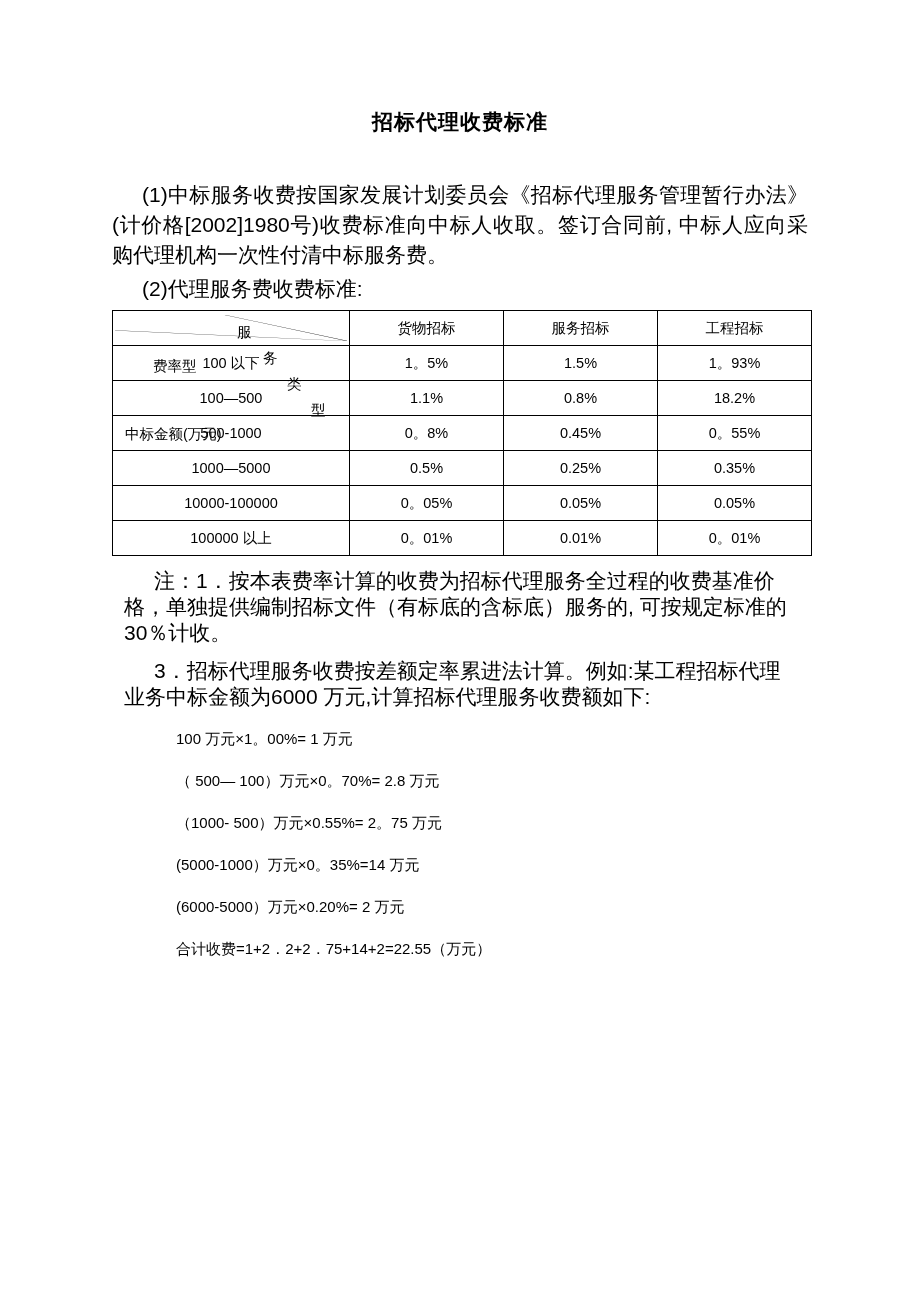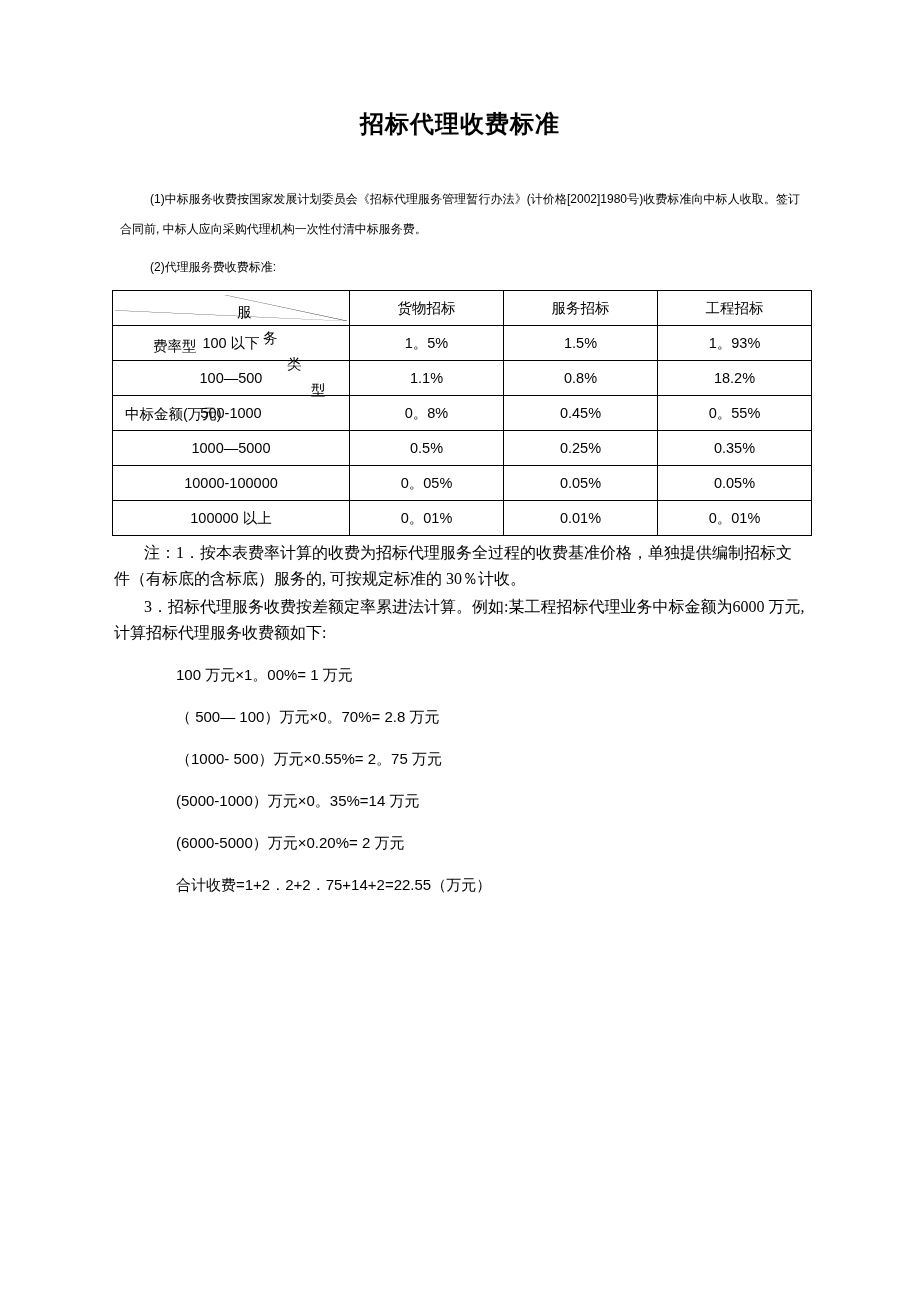--- a/index.html
+++ b/index.html
@@ -17,32 +17,32 @@
   }
   .page {
     width: 920px;
     height: 1302px;
     position: relative;
     box-sizing: border-box;
     padding: 0 112px;
   }
   .doc-title {
     text-align: center;
-    font-size: 24px;
+    font-size: 21px;
     font-weight: bold;
     letter-spacing: 1px;
     margin-top: 108px;
     margin-bottom: 0;
     font-family: "Liberation Sans", sans-serif;
   }
   .para {
-    font-size: 12px;
+    font-size: 21px;
     line-height: 30px;
     text-align: justify;
-    margin: 8px;
+    margin: 0;
     font-family: "Liberation Sans", sans-serif;
   }
   .para-1 {
     margin-top: 44px;
     text-indent: 30px;
   }
   .para-2 {
     margin-top: 4px;
     text-indent: 30px;
   }
@@ -90,24 +90,24 @@
     white-space: nowrap;
   }
   .lbl-fu { left: 122px; top: 8px; }
   .lbl-wu { left: 148px; top: 34px; }
   .lbl-lei { left: 172px; top: 60px; }
   .lbl-xing { left: 196px; top: 86px; }
   .lbl-feilv { left: 38px; top: 42px; }
   .lbl-amount { left: 10px; top: 110px; }
   .rowlabel { font-size: 14.5px; }
   .note {
-    font-size: 16px;
+    font-size: 21px;
     line-height: 26px;
-    margin: 2px;
-    font-family: Liberation Serif, serif;
+    margin: 12px;
+    font-family: Liberation Sans, sans-serif;
   }
   .note-indent { text-indent: 30px; }
   .calc-line {
     font-size: 15px;
     line-height: 26px;
     margin: 16px;
     padding-left: 48px;
     font-family: "Liberation Sans", sans-serif;
   }
   .notes-block { margin-top: 4px; }

